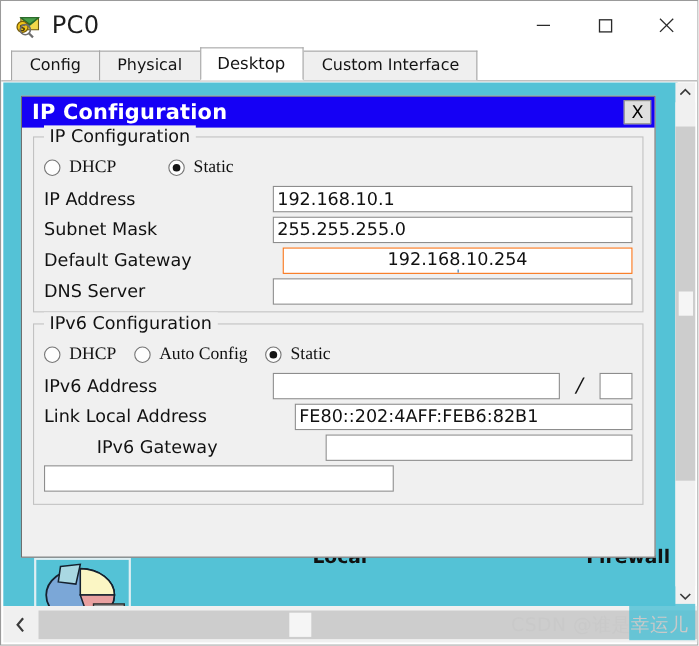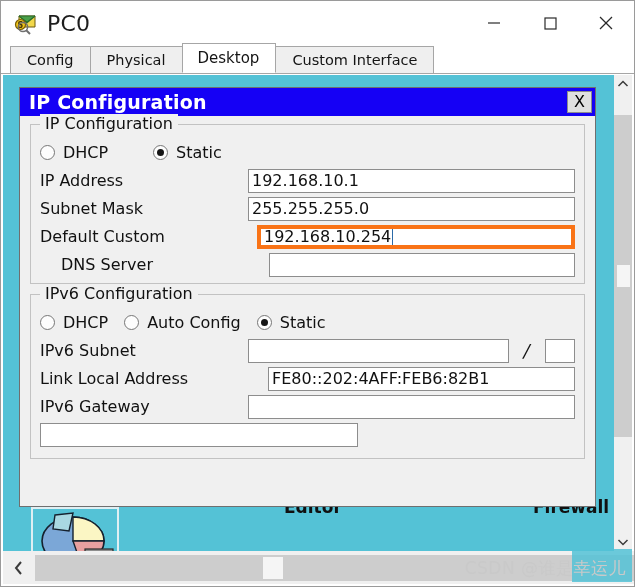--- a/index.html
+++ b/index.html
@@ -153,21 +153,21 @@
     background: #fdfdfd;
     margin-right: 8px;
     position: relative; flex: none;
   }
   .radio.checked::after {
     content: "";
     position: absolute; left: 3px; top: 3px;
     width: 7px; height: 7px; border-radius: 50%;
     background: #151515;
   }
-  .radio-label { font-size: 16px; color: #111; white-space: nowrap; }
+  .radio-label { font-size: 16px; color: #111; white-space: nowrap; font-family: Liberation Serif, serif; }
 
   .field-row {
     display: flex; align-items: center;
     height: 27px; margin-bottom: 1px; gap: 10px;
   }
   .field-label {
     font-size: 16px; color: #111;
     white-space: nowrap;
     flex: none;
   }
@@ -175,22 +175,23 @@
     height: 24px;
     background: #ffffff;
     border: 1px solid #8d8d8d;
     font-size: 16px; color: #111;
     padding: 0 3px;
     display: flex; align-items: center;
     white-space: nowrap; overflow: hidden;
     position: relative;
   }
   .input.focused {
-    border: 4px solid #f97316;
+    border: 1px solid #f97316;
     outline: none;
+    flex-direction: column;
   }
   .input .caret {
     display: inline-block;
     width: 1px; height: 17px;
     background: #2c6ba8;
     margin-left: 1px;
   }
   .slash {
     font-size: 18px; color: #111;
     margin: 0 5px;
@@ -296,21 +297,21 @@
   <div class="tabstrip">
     <div class="tab">Config</div>
     <div class="tab">Physical</div>
     <div class="tab active">Desktop</div>
     <div class="tab">Custom Interface</div>
   </div>
 
   <div class="desktop">
 
     <div class="dsk-label" style="left:163px; top:412px;">Dialer</div>
-    <div class="dsk-label" style="left:281px; top:422px;">Editor</div>
+    <div class="dsk-label" style="left:281px; top:422px;">Local</div>
     <div class="dsk-label" style="left:530px; top:422px;">Firewall</div>
 
     <div class="dsk-icon-pie" style="left:28px; top:432px;">
       <svg width="84" height="58" viewBox="0 0 84 58">
         <ellipse cx="40" cy="32" rx="31" ry="24" fill="#7ba7d7" stroke="#15212e" stroke-width="1.6"></ellipse>
         <path d="M40 32 L40 8 A31 24 0 0 1 71 32 Z" fill="#fbf6c4" stroke="#15212e" stroke-width="1.4"></path>
         <path d="M40 32 L71 32 A31 24 0 0 1 48 55 Z" fill="#e8a0a0" stroke="#15212e" stroke-width="1.4"></path>
         <path d="M22 6 L40 4 L36 22 L20 20 Z" fill="#a9d8e2" stroke="#15212e" stroke-width="1.4"></path>
         <rect x="52" y="40" width="28" height="12" fill="#8e8e8e" stroke="#2a2a2a" stroke-width="1.2"></rect>
       </svg>
@@ -347,29 +348,29 @@
           </div>
 
           <div class="field-row">
             <span class="field-label" style="width:198px;">Subnet Mask</span>
             <div class="input" style="width:338px;">
               <span>255.255.255.0</span>
             </div>
           </div>
 
           <div class="field-row">
-            <span class="field-label" style="width:207px;">Default Custom</span>
+            <span class="field-label" style="width:207px;">Default Gateway</span>
             <div class="input focused" style="width:329px;">
               <span>192.168.10.254</span>
               <span class="caret"></span>
             </div>
           </div>
 
           <div class="field-row">
-            <span class="field-label" style="width:198px;margin-left:21px;">DNS Server</span>
+            <span class="field-label" style="width:198px;">DNS Server</span>
             <div class="input" style="width:338px;">
               <span></span>
             </div>
           </div>
         </div>
 
         <div class="group" style="height:165px;">
           <div class="legend">IPv6 Configuration</div>
 
           <div class="radio-row">
@@ -381,39 +382,39 @@
               <span class="radio"></span>
               <span class="radio-label">Auto Config</span>
             </div>
             <div class="radio-item">
               <span class="radio checked"></span>
               <span class="radio-label">Static</span>
             </div>
           </div>
 
           <div class="field-row">
-            <span class="field-label" style="width:198px;">IPv6 Subnet</span>
+            <span class="field-label" style="width:198px;">IPv6 Address</span>
             <div class="input" style="width:302px;">
               <span></span>
             </div>
             <span class="slash">/</span>
             <div class="input" style="width:33px;">
               <span></span>
             </div>
           </div>
 
           <div class="field-row">
             <span class="field-label" style="width:218px;">Link Local Address</span>
             <div class="input" style="width:318px;">
               <span>FE80::202:4AFF:FEB6:82B1</span>
             </div>
           </div>
 
           <div class="field-row">
-            <span class="field-label" style="width:198px;">IPv6 Gateway</span>
+            <span class="field-label" style="width:198px;margin-left:48px;">IPv6 Gateway</span>
             <div class="input" style="width:338px;">
               <span></span>
             </div>
           </div>
 
           <div class="field-row">
             <div class="input" style="width:318px;">
               <span></span>
             </div>
           </div>

